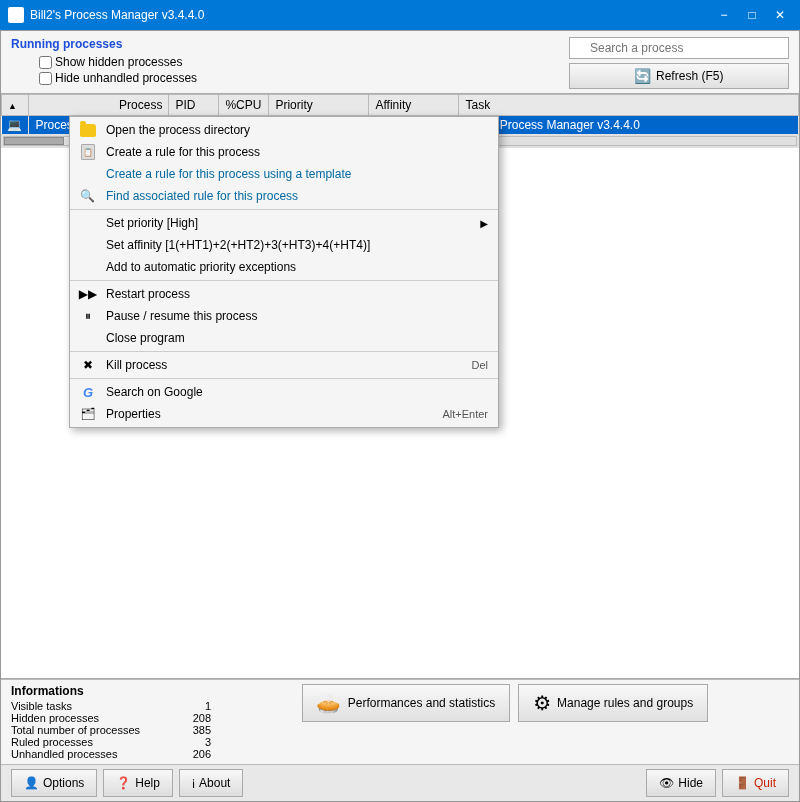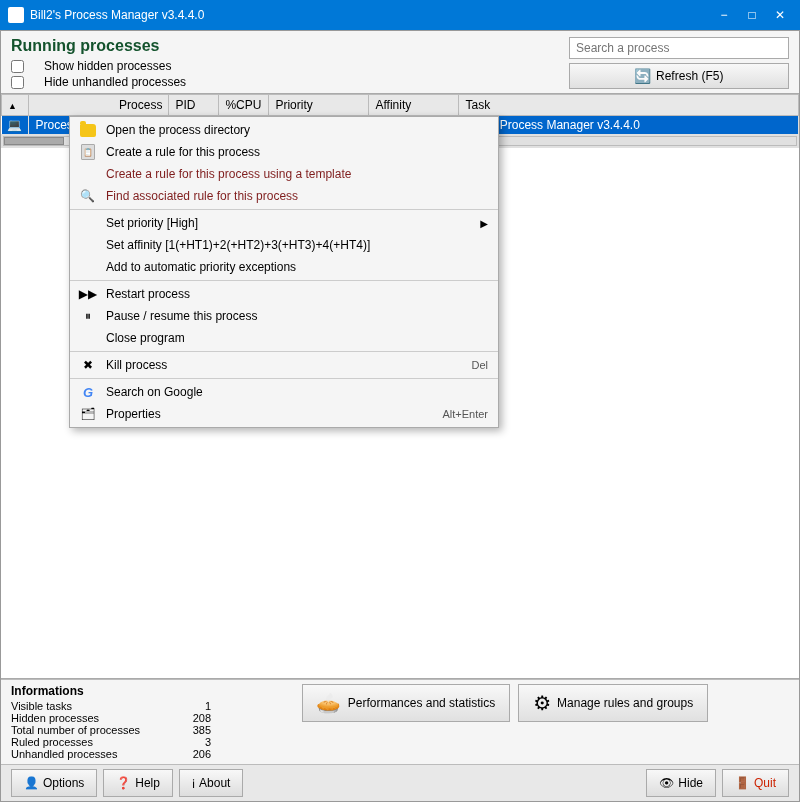--- a/index.html
+++ b/index.html
@@ -67,50 +67,51 @@
     
     .top-section {
       background: #f5f5f5;
       padding: 6px 10px 4px 10px;
       display: flex;
       align-items: flex-start;
       justify-content: space-between;
     }
     .running-label {
       font-weight: bold;
-      font-size: 16px;
-      color: #14532d;
+      font-size: 12px;
+      color: #1d4ed8;
       margin-bottom: 4px;
     }
     .checkboxes {
       display: flex;
       flex-direction: column;
       gap: 2px;
     }
     .checkbox-row {
       display: flex;
       align-items: center;
-      gap: 20px;
-      font-size: 12px;
+      gap: 3px;
+      font-size: 12px;
+      margin-left: 28px;
     }
     .checkbox-row input[type=checkbox] {
       width: 13px;
       height: 13px;
     }
 
     .right-controls {
       display: flex;
       flex-direction: column;
       gap: 4px;
       min-width: 220px;
     }
     .search-input {
       width: 100%;
       height: 22px;
-      padding: 2px 6px;
+      padding: 2px 20px;
       border: 1px solid #aaa;
       background: #fff;
       font-size: 12px;
       color: #999;
     }
     .refresh-btn {
       width: 100%;
       height: 26px;
       background: linear-gradient(to bottom, #f8f8f8, #e0e0e0);
       border: 1px solid #aaa;
@@ -190,21 +191,21 @@
     }
     .ctx-item {
       display: flex;
       align-items: center;
       padding: 4px 10px 4px 36px;
       position: relative;
       cursor: pointer;
       font-size: 12px;
       color: #000;
     }
-    .ctx-item.disabled { color: #7f1d1d; cursor: default; }
+    .ctx-item.disabled { color: #0369a1; cursor: default; }
     .ctx-item .ctx-icon {
       position: absolute;
       left: 8px;
       width: 20px;
       height: 20px;
       display: flex;
       align-items: center;
       justify-content: center;
     }
     .ctx-item .ctx-shortcut {

